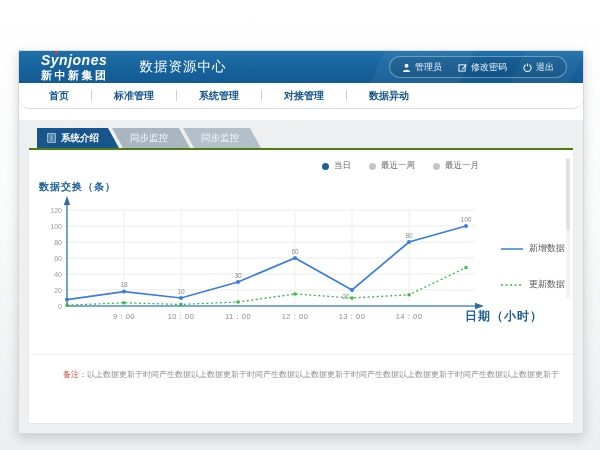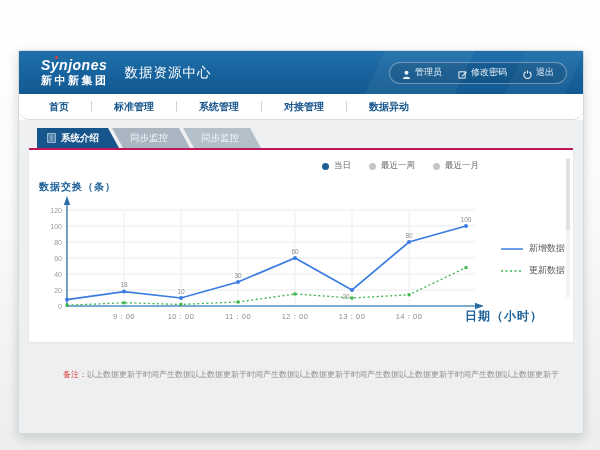--- a/index.html
+++ b/index.html
@@ -8,38 +8,38 @@
     font-family:"Liberation Sans","DejaVu Sans",sans-serif;
     background:linear-gradient(180deg,#ffffff 0%,#fafbfb 45%,#eceeef 100%);
   }
   .window{
     position:absolute;left:18px;top:50px;width:564px;height:382px;
     background:#fff;border:1px solid #d6d9db;border-radius:2px;
     box-shadow:0 4px 12px rgba(0,0,0,.16);overflow:hidden;
   }
   
   .header{
-    position:relative;height:43px;display:flex;align-items:center;
+    position:relative;height:32px;display:flex;align-items:center;
     background:linear-gradient(180deg,#1f70aa 0%,#17629c 55%,#135a92 100%);
-    padding:0 12px;overflow:hidden;
+    padding:0 12px;overflow:hidden;gap:15px;
   }
   .stripe{position:absolute;top:-10px;height:70px;width:90px;background:rgba(255,255,255,.05);transform:skewX(-25deg);}
   .stripe.s1{right:120px;}
   .stripe.s2{right:10px;width:60px;background:rgba(255,255,255,.04);}
   .logo{color:#fff;line-height:1.05;margin-left:10px;position:relative;}
   .logo-text{font-size:14px;font-weight:bold;font-style:italic;letter-spacing:.5px;position:relative;}
   .reddot{position:absolute;width:3px;height:3px;border-radius:50%;background:#e23c3c;top:-2px;left:14px;}
   .logo-sub{font-size:11px;font-weight:bold;letter-spacing:2.5px;margin-top:2px;}
   .app-title{color:#fff;font-size:13.5px;margin-left:16px;letter-spacing:1px;}
   .user-pill{
     margin-left:auto;margin-right:4px;display:flex;align-items:center;gap:16px;
     border:1px solid rgba(255,255,255,.35);background:rgba(0,0,0,.10);
     border-radius:11px;height:20px;padding:0 12px;
   }
-  .u-item{display:flex;align-items:flex-end;gap:4px;color:#eaf2f8;font-size:9px;cursor:pointer;white-space:nowrap;}
+  .u-item{display:flex;align-items:center;gap:4px;color:#eaf2f8;font-size:9px;cursor:pointer;white-space:nowrap;}
   .u-item svg{display:block;}
   
   .nav{height:25px;background:#fff;border-bottom:1px solid #d9dcde;display:flex;align-items:center;padding-left:30px;border-radius:10px;}
   .nav-item{font-size:10px;font-weight:bold;color:#17568c;cursor:pointer;white-space:nowrap;}
   .nav-sep{width:1px;height:11px;background:#ccd2d6;margin:0 22px;}
   
   .content{position:absolute;top:69px;left:0;right:0;bottom:0;background:#edeff1;padding:8px 10px 10px;}
   .tabs{display:flex;height:20px;margin-left:8px;position:relative;z-index:2;}
   .tab{display:flex;align-items:center;font-size:9.5px;cursor:pointer;white-space:nowrap;}
   .tab.active{
@@ -47,34 +47,34 @@
     padding:0 20px 0 10px;
     clip-path:polygon(0 0,calc(100% - 11px) 0,100% 100%,0 100%);
   }
   .tab.inactive{
     background:#a9b6c1;color:#f4f7f9;padding:0 22px 0 18px;margin-left:-7px;
     clip-path:polygon(0 0,calc(100% - 11px) 0,100% 100%,11px 100%);
   }
   .tab.inactive.t3{background:#b3bfc9;}
   .doc-icon svg{display:block;}
   .panel{
-    position:relative;background:#fff;border-top:2px solid #be185d;
-    height:194px;box-sizing:border-box;
+    position:relative;background:#fff;border-top:2px solid #4d7c0f;
+    height:275px;box-sizing:border-box;
     box-shadow:0 1px 2px rgba(0,0,0,.05);
     text-align:right;
   }
   
   .filters{position:absolute;top:10px;right:94px;display:flex;gap:18px;align-items:center;}
   .filter{display:flex;align-items:center;gap:5px;font-size:8.5px;color:#666;cursor:pointer;}
   .dot{width:7px;height:7px;border-radius:50%;background:#c6c6c6;}
   
   .y-title{position:absolute;left:10px;top:30px;font-size:10px;font-weight:bold;color:#1a5f96;letter-spacing:1px;}
   svg.chart{position:absolute;left:8px;top:44px;}
   .x-title{position:absolute;left:436px;top:158px;font-size:12px;font-weight:bold;color:#1a5f96;letter-spacing:1px;}
-  .legend{position:absolute;left:472px;top:92px;display:flex;flex-direction:column;gap:9px;}
+  .legend{position:absolute;left:472px;top:92px;display:flex;flex-direction:column;gap:23px;}
   .lg-row{display:flex;align-items:center;gap:6px;font-size:9px;color:#555;cursor:pointer;white-space:nowrap;}
   .scrollbar{position:absolute;right:3px;top:8px;width:4px;height:140px;background:#f2f3f4;border-radius:2px;}
   .scrollbar .thumb{width:4px;height:72px;background:#dfe1e3;border-radius:2px;}
   
   .footer{
     position:absolute;left:0;right:0;top:204px;border-top:1px solid #f0f0f0;
     padding:14px 14px 0 30px;font-size:8px;line-height:1.4;white-space:nowrap;overflow:hidden;
   }
   .note-label{color:#d9433c;}
   .note-text{color:#8d8d8d;}

